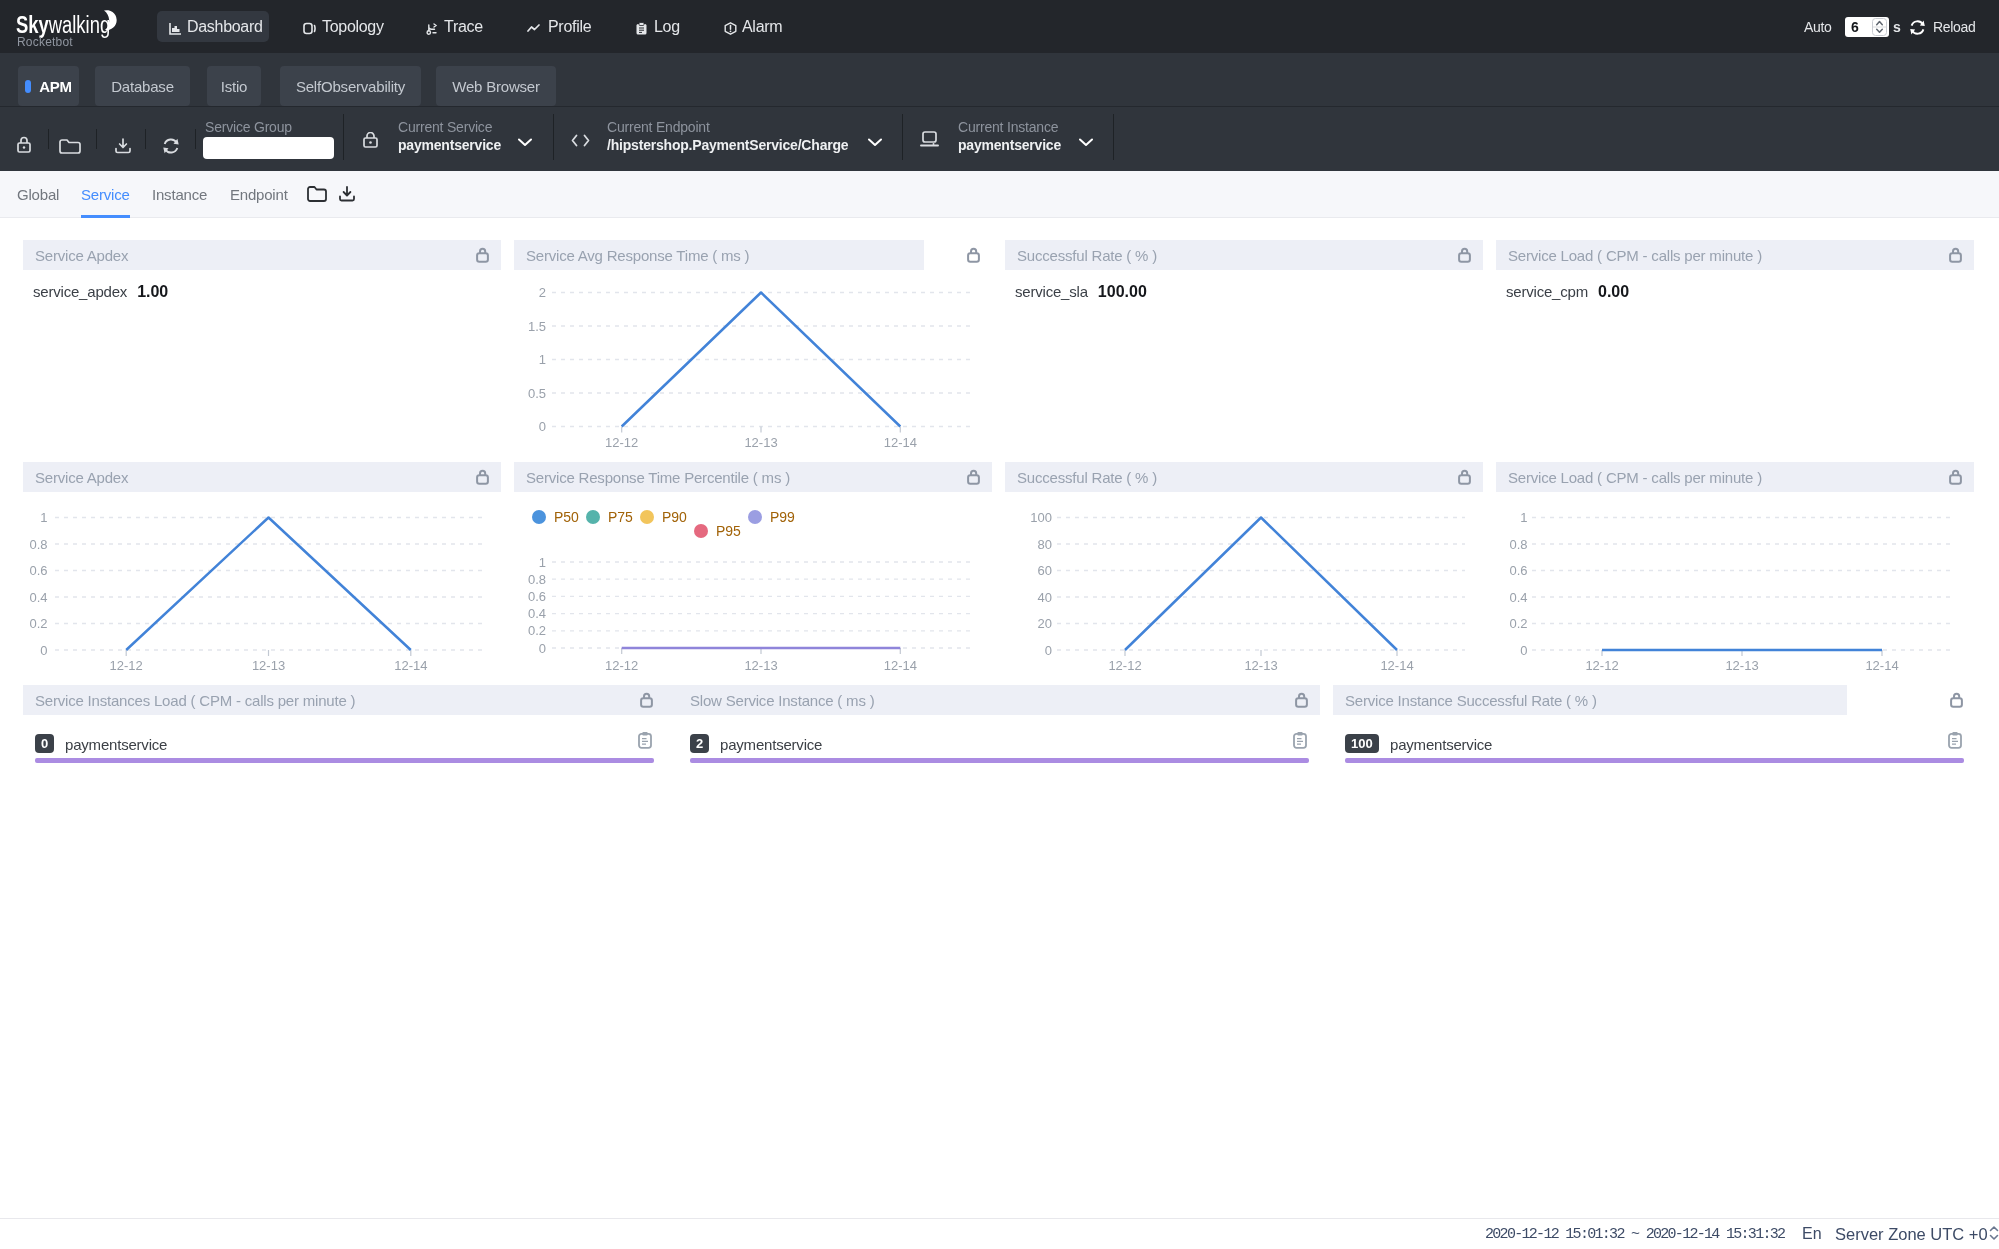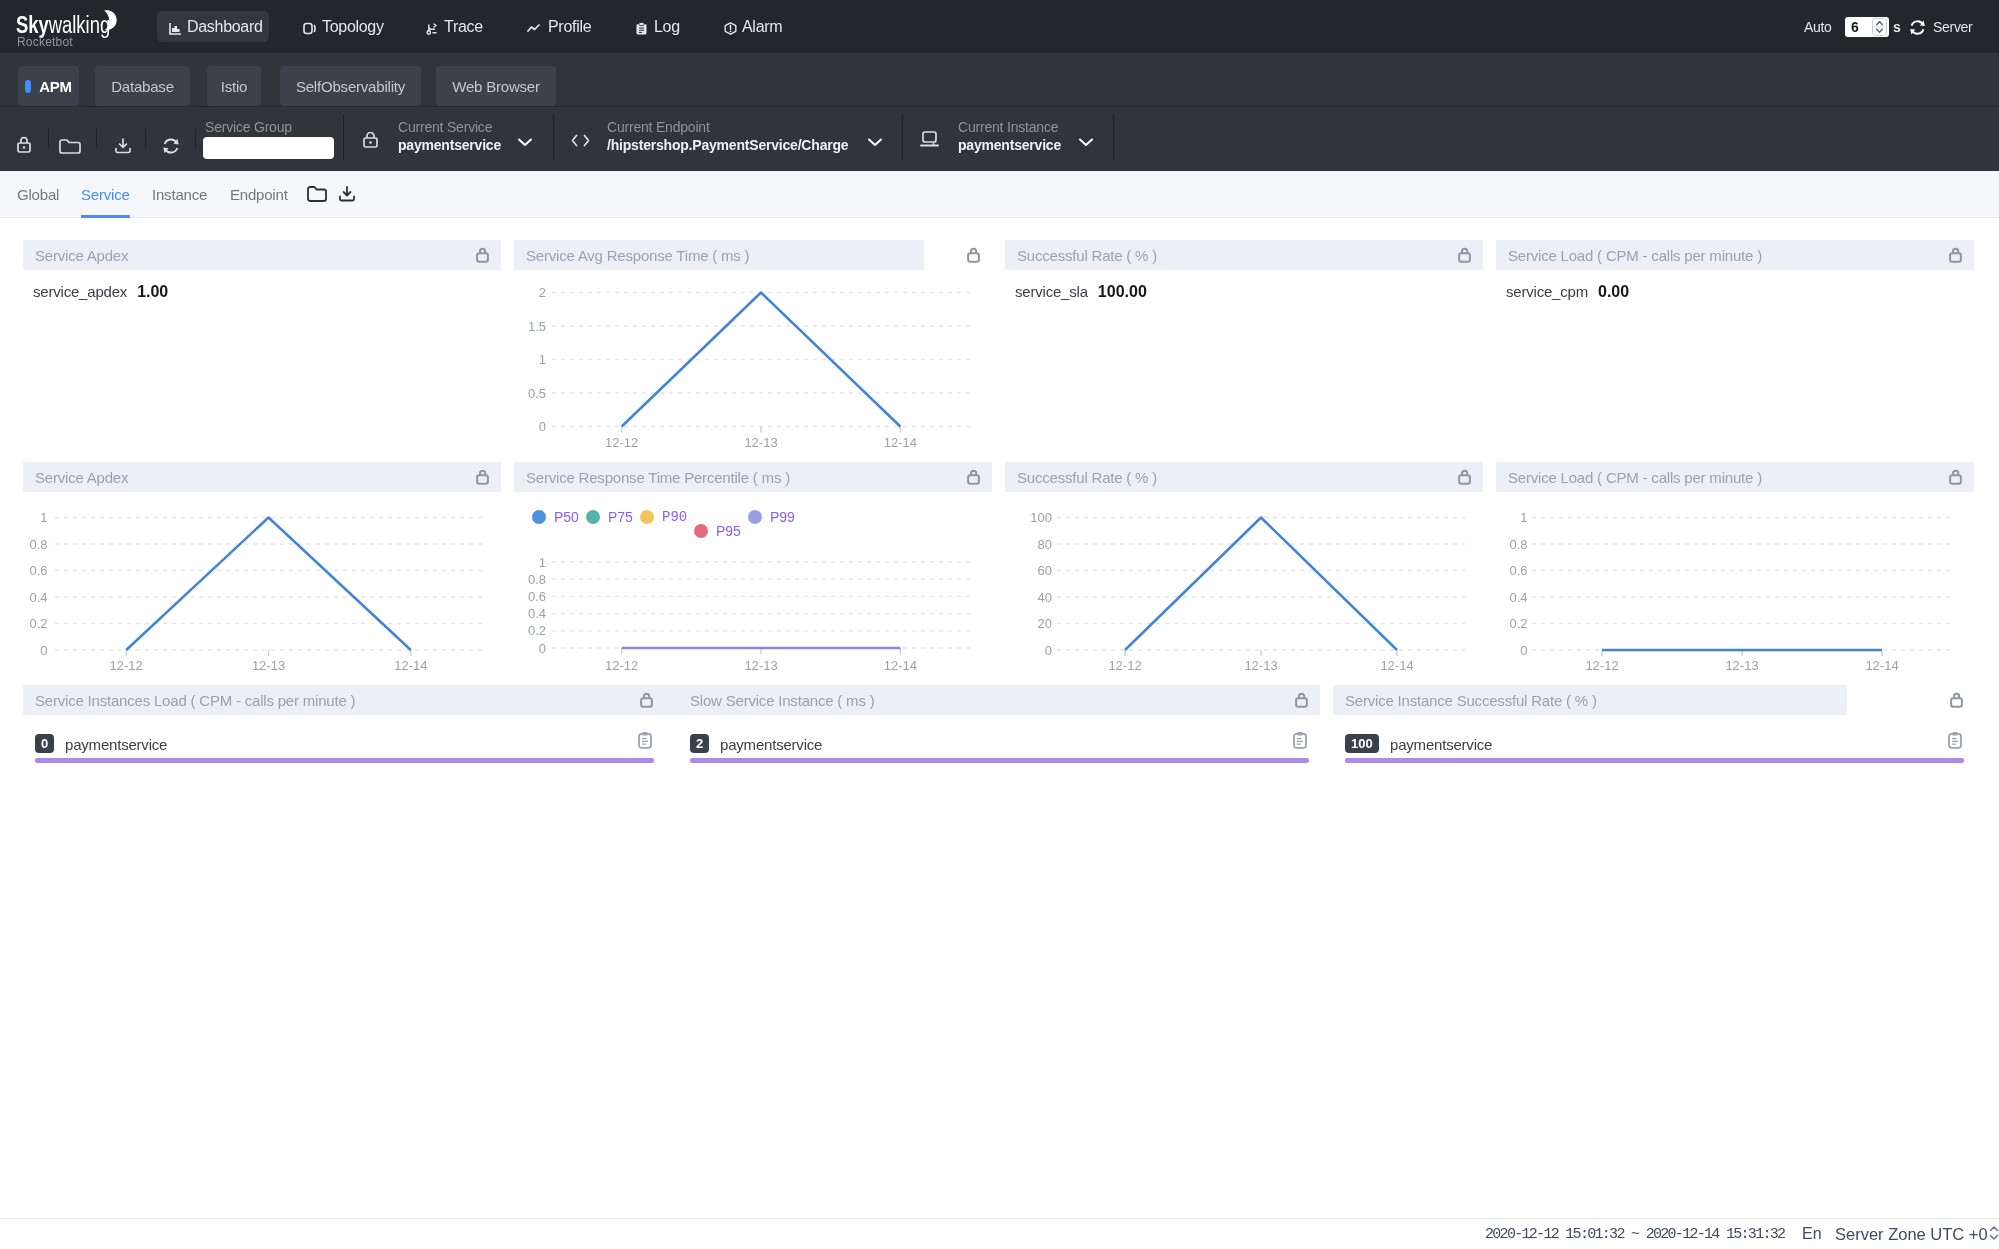--- a/index.html
+++ b/index.html
@@ -13,21 +13,21 @@
 .b3label{position:absolute;color:#8d939d;font-size:14px;letter-spacing:-0.2px;}
 .b3value{position:absolute;color:#eef0f2;font-size:14px;font-weight:bold;letter-spacing:-0.2px;}
 .tab{position:absolute;top:171px;height:47px;display:flex;align-items:center;color:#72777e;font-size:15px;letter-spacing:-0.2px;}
 .card-h{position:absolute;height:30px;background:#edeff6;color:#99a2b0;font-size:15px;letter-spacing:-0.2px;}
 .card-h span{position:absolute;left:12px;top:7px;}
 .metric{position:absolute;font-size:15px;color:#3a3f46;letter-spacing:-0.2px;}
 .metric b{font-size:16px;color:#16181c;margin-left:10px;letter-spacing:0;}
 .badge{position:absolute;height:19px;background:#3b4149;border-radius:4px;color:#fff;font-size:13px;font-weight:bold;display:flex;align-items:center;justify-content:center;padding:0 6px;}
 .iname{position:absolute;font-size:15px;color:#3c4046;letter-spacing:-0.2px;}
 .pbar{position:absolute;height:5px;background:#ab8ce2;border-radius:2px;}
-.leg{position:absolute;display:flex;align-items:center;font-size:14px;color:#8b5cf6;}
+.leg{position:absolute;display:flex;align-items:center;font-size:14px;color:#a16207;}
 .leg i{display:inline-block;width:14px;height:14px;border-radius:50%;margin-right:8px;}
 .footer{position:absolute;left:0;top:1218px;width:1999px;height:31px;background:#fff;border-top:1px solid #e8e8ec;}
 .ftxt{position:absolute;color:#3d4b66;font-size:15px;}
 .mono{font-family:"Liberation Mono",monospace;letter-spacing:-1.7px;font-size:15px;}
 </style></head><body>
 <div class="nav">
 <div class="abs" style="left:16px;top:12px;width:120px;height:24px;color:#fff;font-size:23px;font-weight:bold;transform:scaleX(.8);transform-origin:0 50%;white-space:nowrap;">Sky<span style="font-weight:400;">walking</span></div>
 <svg class="abs" style="left:98px;top:10px;" width="22" height="21" viewBox="0 0 22 21">
       <path d="M6 0.5 A 10 10 0 1 1 7 20 A 12.5 12.5 0 0 0 6 0.5 Z" fill="#fff"></path>
     </svg>
@@ -76,21 +76,21 @@
     </svg>
 <div class="navitem" style="left:1893px;font-size:14px;font-weight:bold;">s</div>
 <svg class="abs" style="left:1909px;top:19px;" width="17" height="17" viewBox="0 0 17 17">
       <g stroke="#fff" stroke-width="1.9" fill="none">
         <path d="M2.6 6.6 A 6.2 6.2 0 0 1 13.8 5.3"></path>
         <path d="M14.4 10.4 A 6.2 6.2 0 0 1 3.2 11.7"></path>
       </g>
       <polygon points="14.6,1.6 15.8,7.0 10.9,6.4" fill="#fff"></polygon>
       <polygon points="2.4,15.4 1.2,10.0 6.1,10.6" fill="#fff"></polygon>
     </svg>
-<div class="navitem" style="left:1933px;font-size:14px;">Server</div>
+<div class="navitem" style="left:1933px;font-size:14px;">Reload</div>
 </div>
 <div class="bar2"></div>
 <div class="chip" style="left:18px;width:61px;color:#fff;font-weight:bold;"><span style="display:inline-block;width:6px;height:13px;border-radius:3px;background:#448dfe;margin-right:8px;"></span>APM</div>
 <div class="chip" style="left:95px;width:95px;">Database</div>
 <div class="chip" style="left:207px;width:54px;">Istio</div>
 <div class="chip" style="left:280px;width:141px;">SelfObservability</div>
 <div class="chip" style="left:436px;width:120px;">Web Browser</div>
 <div class="bar3"></div>
 <svg class="abs" style="left:17px;top:136px;" width="14" height="17" viewBox="0 0 14 17">
     <rect x="1" y="7" width="12" height="9" rx="1.5" stroke="#d9dce0" stroke-width="1.7" fill="none"></rect>
@@ -257,21 +257,21 @@
     <line x1="103.2" y1="158.0" x2="103.2" y2="164.0" stroke="#c2c8d2" stroke-width="1.2"></line>
     <line x1="245.5" y1="158.0" x2="245.5" y2="164.0" stroke="#c2c8d2" stroke-width="1.2"></line>
     <line x1="387.8" y1="158.0" x2="387.8" y2="164.0" stroke="#c2c8d2" stroke-width="1.2"></line>
     <text x="103.2" y="178" font-size="13" fill="#9aa1ab" text-anchor="middle">12-12</text>
     <text x="245.5" y="178" font-size="13" fill="#9aa1ab" text-anchor="middle">12-13</text>
     <text x="387.8" y="178" font-size="13" fill="#9aa1ab" text-anchor="middle">12-14</text>
     <path d="M103.2 158.0 L245.5 25.5 L387.8 158.0" stroke="#4283d8" stroke-width="2.5" fill="none" stroke-linejoin="round"></path>
   </svg>
 <div class="leg" style="left:532px;top:509px;"><i style="background:#4b93dd;"></i>P50</div>
 <div class="leg" style="left:586px;top:509px;"><i style="background:#55b3ab;"></i>P75</div>
-<div class="leg" style="left:640px;top:509px;font-family:Liberation Mono, monospace;"><i style="background:#f2c55c;"></i>P90</div>
+<div class="leg" style="left:640px;top:509px;"><i style="background:#f2c55c;"></i>P90</div>
 <div class="leg" style="left:694px;top:509px;margin-top:14px;"><i style="background:#e5697f;"></i>P95</div>
 <div class="leg" style="left:748px;top:509px;"><i style="background:#9b9ee2;"></i>P99</div>
 <svg class="abs" style="left:514px;top:492px;" width="478" height="188" viewBox="0 0 478 188">
     <line x1="38" y1="70.0" x2="456" y2="70.0" stroke="#e2e5ec" stroke-width="1.3" stroke-dasharray="4 5"></line>
     <text x="32" y="74.5" font-size="13" fill="#9aa1ab" text-anchor="end">1</text>
     <line x1="38" y1="87.2" x2="456" y2="87.2" stroke="#e2e5ec" stroke-width="1.3" stroke-dasharray="4 5"></line>
     <text x="32" y="91.7" font-size="13" fill="#9aa1ab" text-anchor="end">0.8</text>
     <line x1="38" y1="104.4" x2="456" y2="104.4" stroke="#e2e5ec" stroke-width="1.3" stroke-dasharray="4 5"></line>
     <text x="32" y="108.9" font-size="13" fill="#9aa1ab" text-anchor="end">0.6</text>
     <line x1="38" y1="121.6" x2="456" y2="121.6" stroke="#e2e5ec" stroke-width="1.3" stroke-dasharray="4 5"></line>

